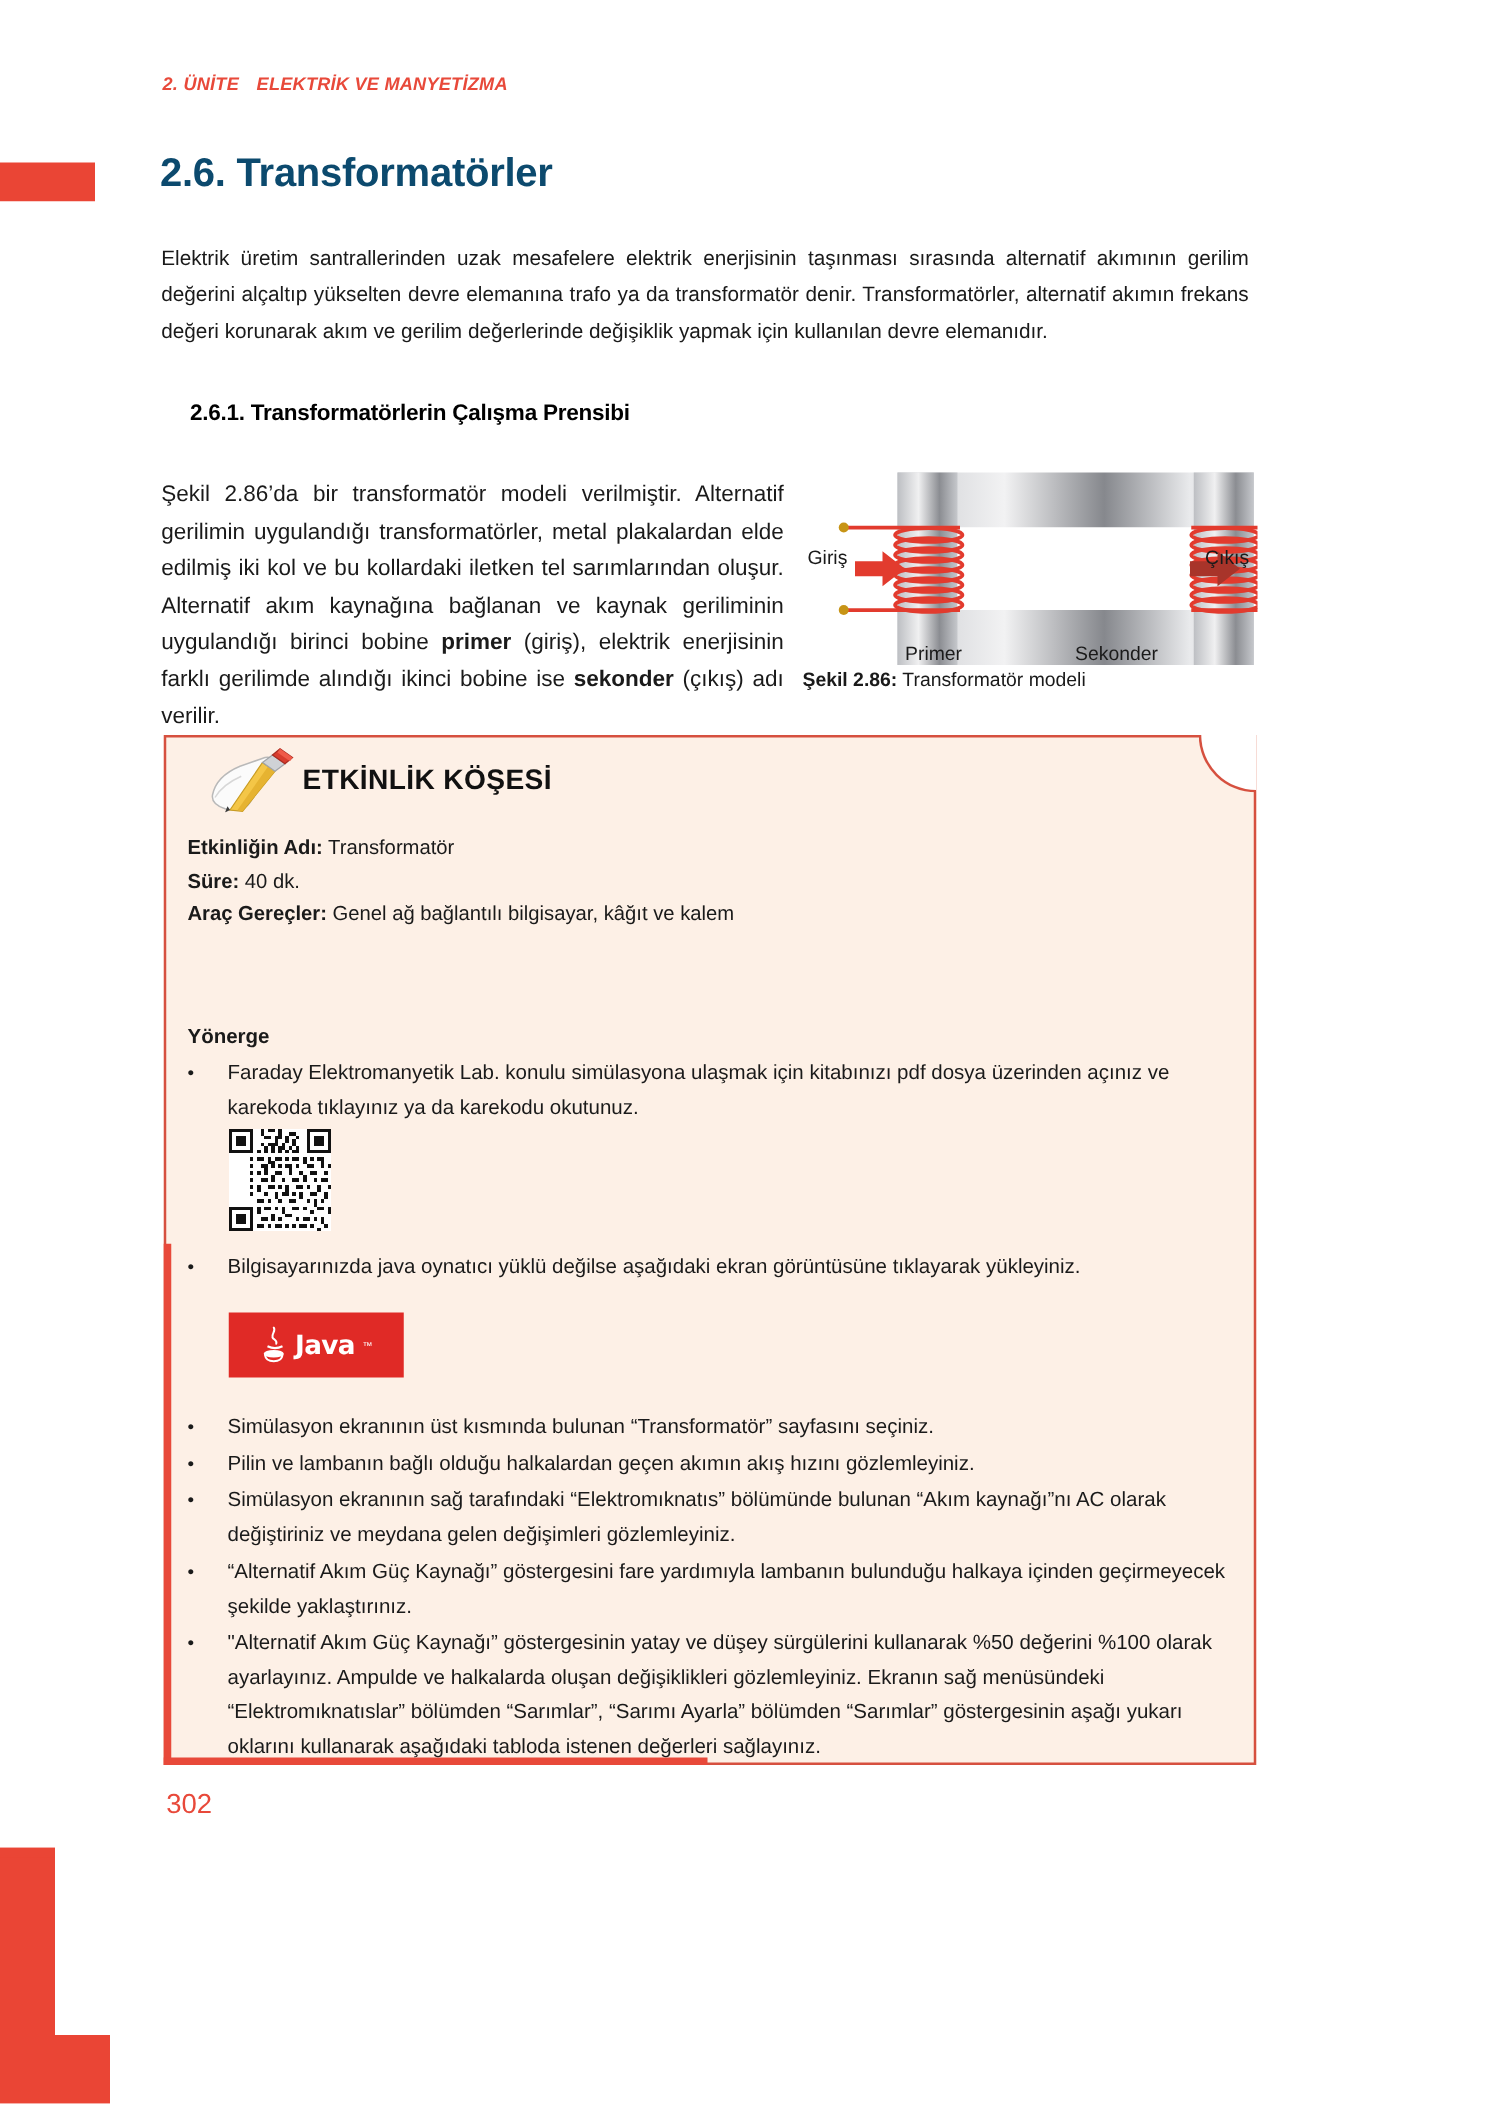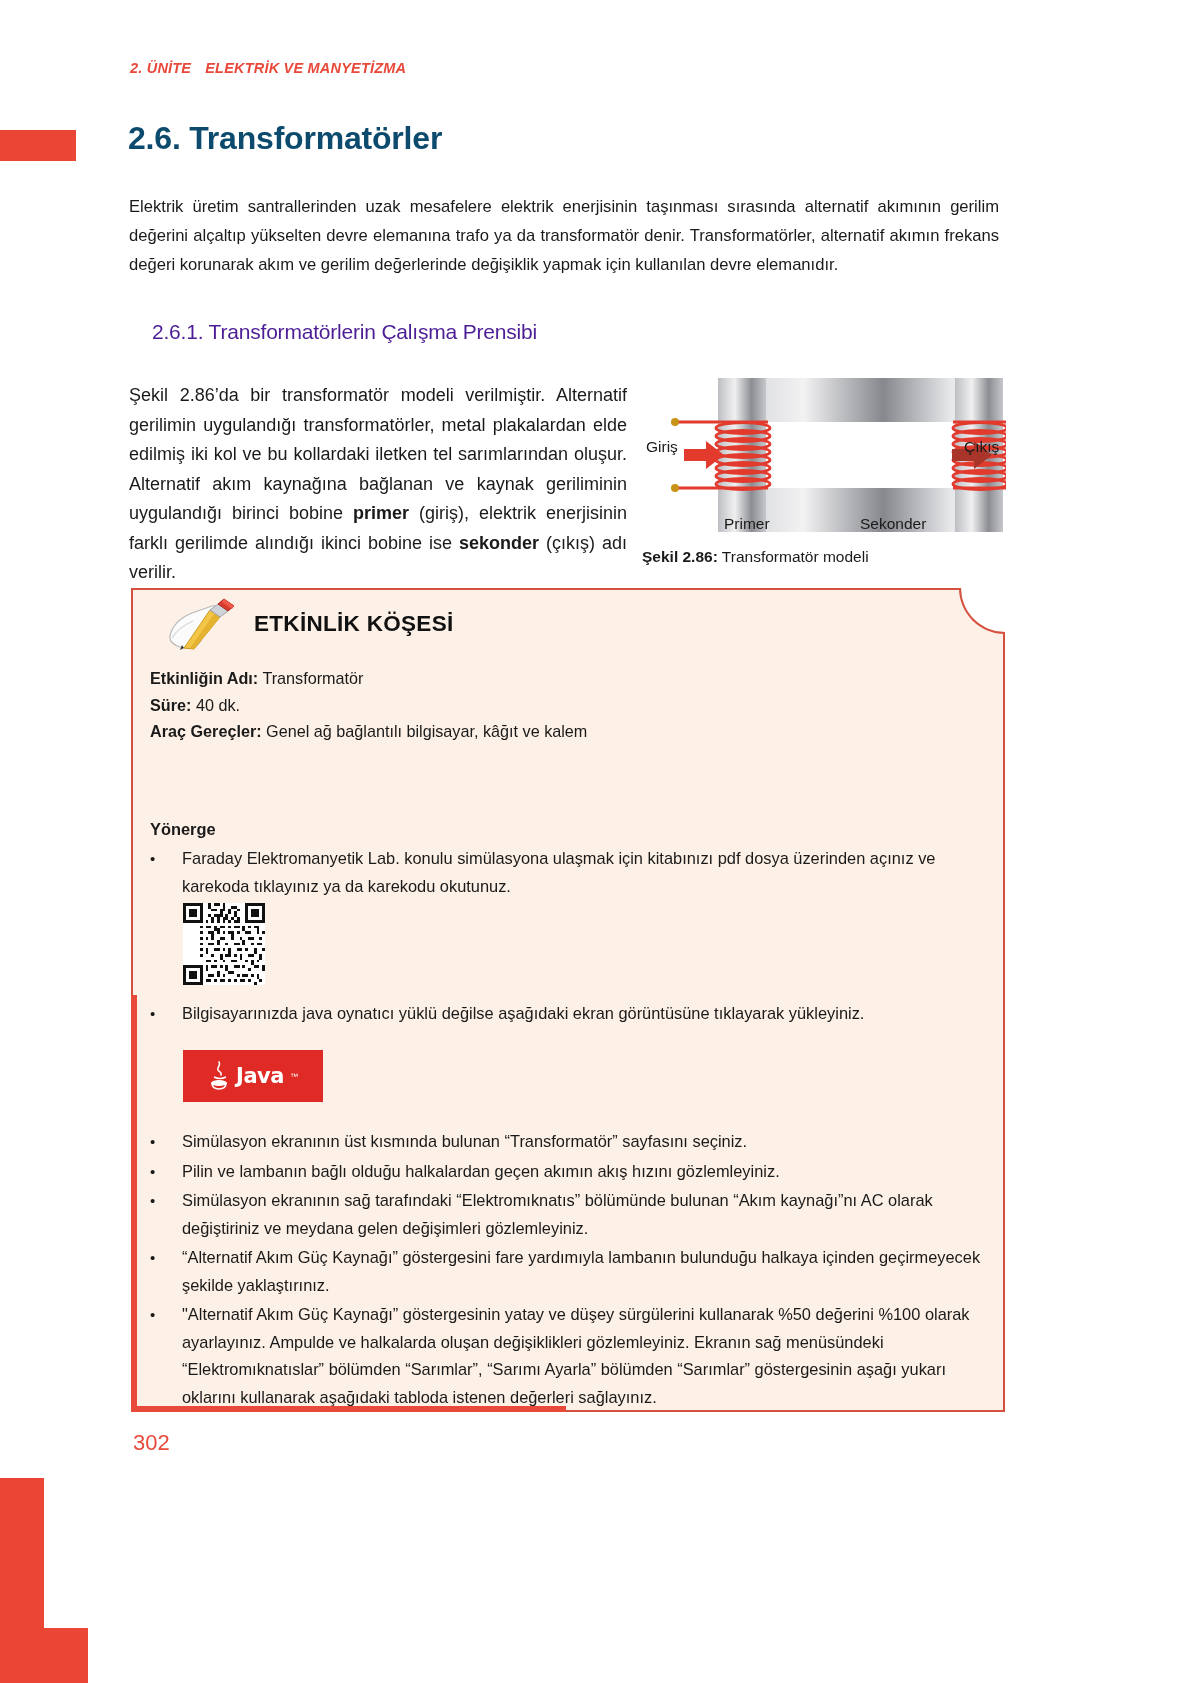--- a/index.html
+++ b/index.html
@@ -46,23 +46,23 @@
     top: 120px;
     font-size: 32px;
     font-weight: bold;
     color: #0c4a6e;
     letter-spacing: -0.2px;
   }
   .h2 {
     position: absolute;
     left: 152px;
     top: 320px;
-    font-size: 21px;
-    font-weight: normal;
-    color: #4c1d95;
+    font-size: 18px;
+    font-weight: bold;
+    color: #000000;
     letter-spacing: -0.2px;
   }
 
   
   .intro-p {
     position: absolute;
     left: 129px;
     top: 192px;
     width: 870px;
     font-size: 16.6px;
@@ -100,21 +100,20 @@
   .fig-label.cikis { left: 328px; top: 68px; }
   .fig-label.primer { left: 88px; top: 145px; }
   .fig-label.sekonder { left: 224px; top: 145px; }
 
   .fig-caption {
     position: absolute;
     left: 642px;
     top: 536px;
     font-size: 15.5px;
     color: #1a1a1a;
-    margin-top: 12px;
   }
   .fig-caption b { font-weight: bold; }
   .fig-caption .cap-rest { font-weight: normal; }
 
   
   .activity-box {
     position: absolute;
     left: 131px;
     top: 588px;
     width: 874px;
@@ -155,21 +154,21 @@
     height: 6px;
     background: #e8493a;
   }
 
   .etkinlik-head {
     position: absolute;
     left: 166px;
     top: 598px;
     display: flex;
     align-items: center;
-    gap: 16px;
+    gap: 4px;
   }
   .etkinlik-title {
     font-size: 22.5px;
     font-weight: bold;
     letter-spacing: 0.3px;
     color: #111111;
   }
 
   .meta-block {
     position: absolute;

